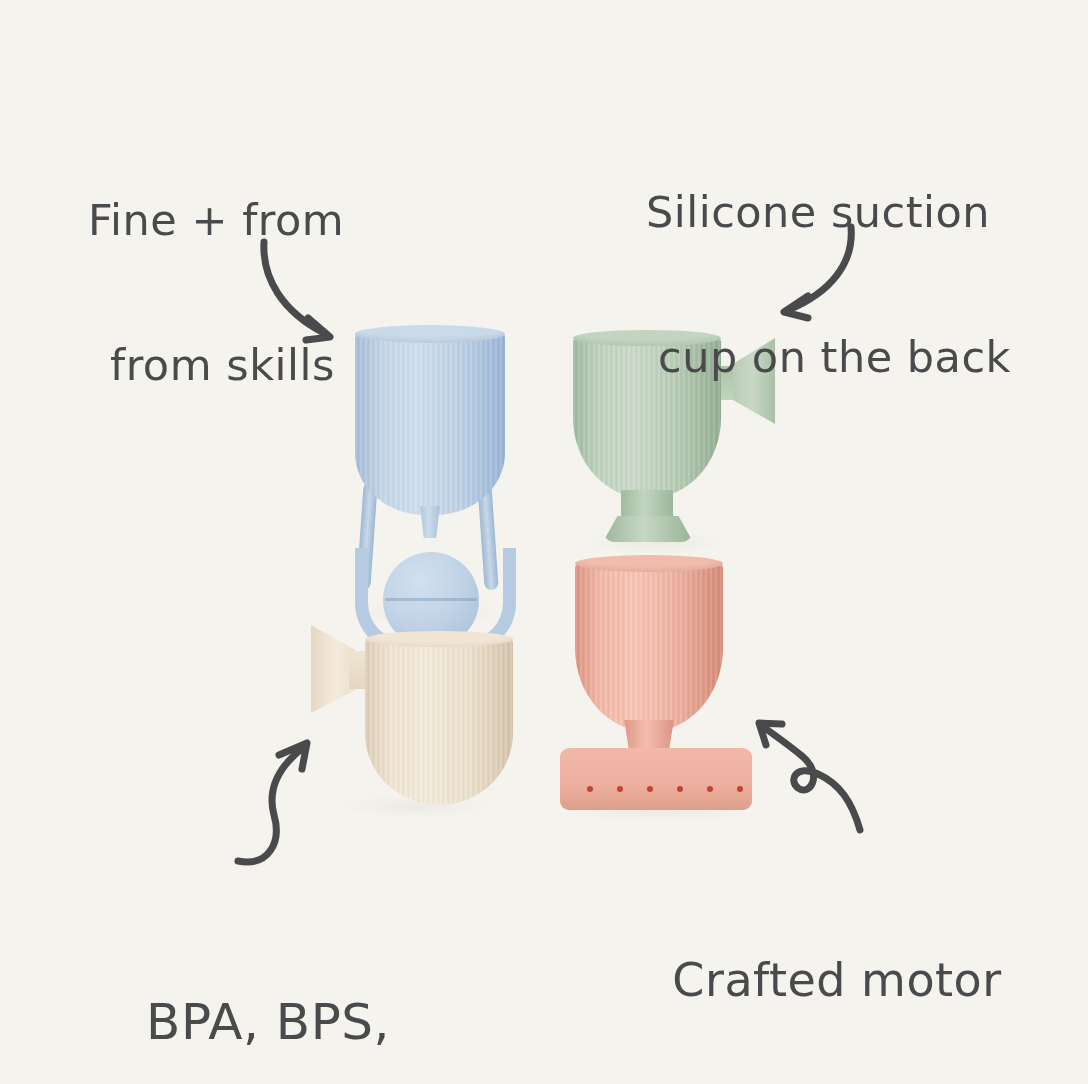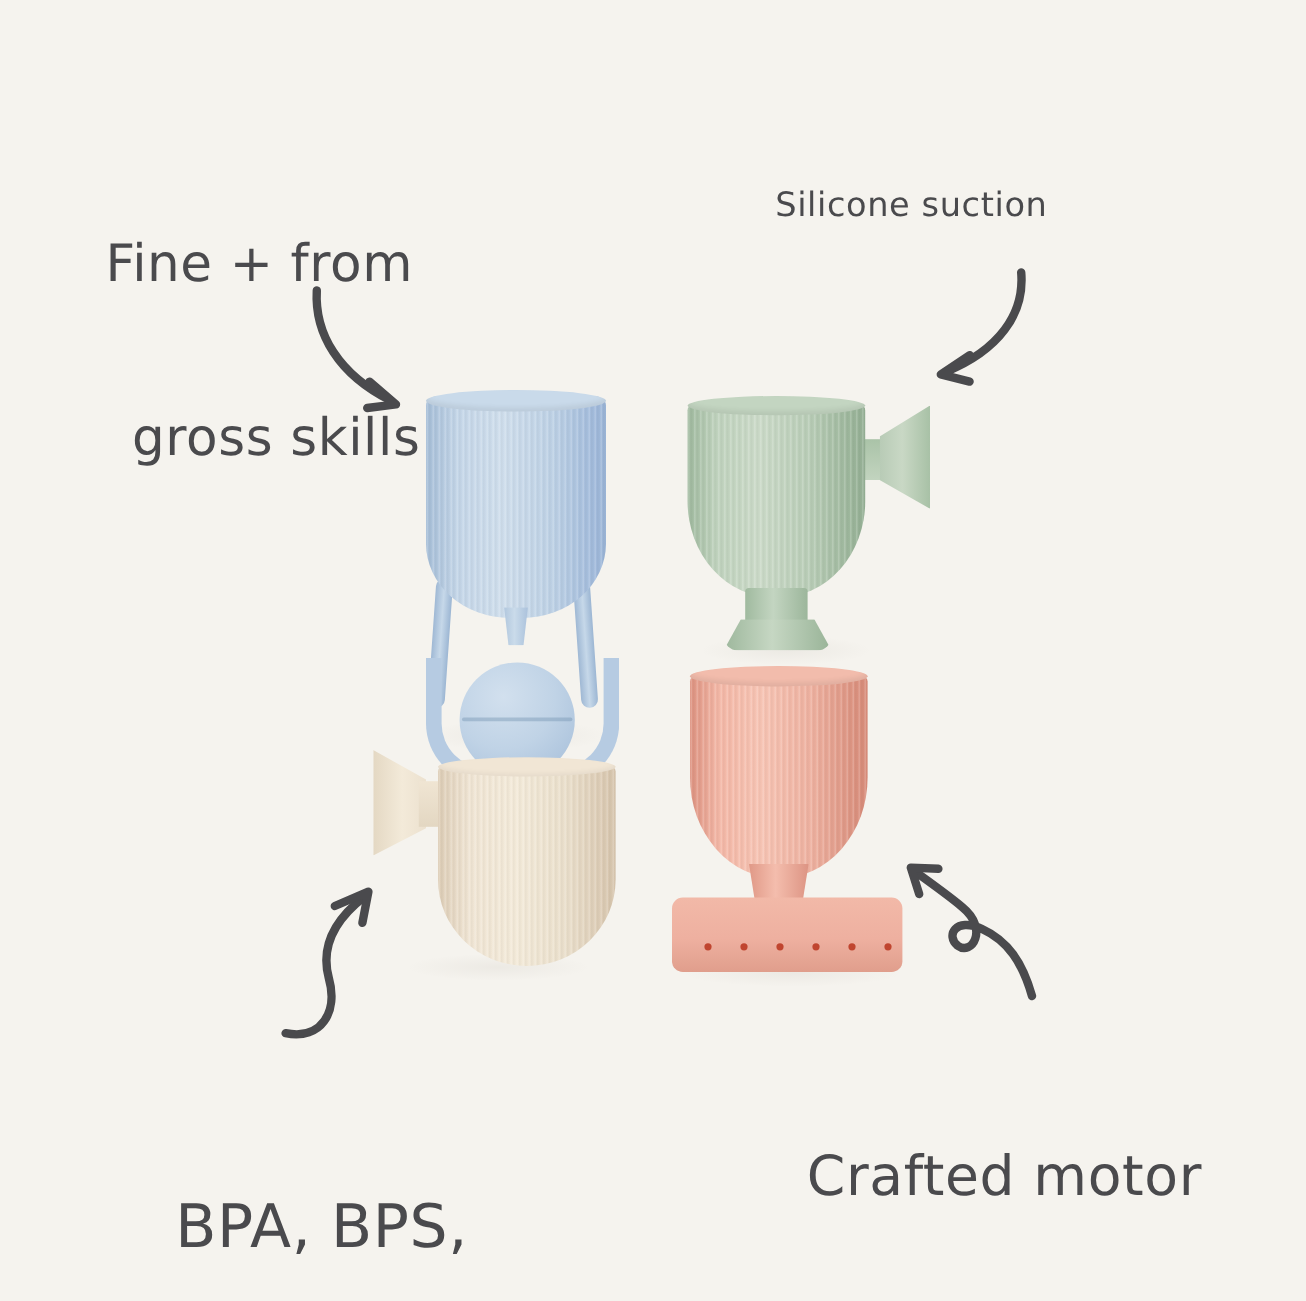--- a/index.html
+++ b/index.html
@@ -39,21 +39,21 @@
     left: 88px;
     top: 100px;
     font-size: 43px;
     text-align: left;
   }
   #callout-fine-gross .ln:nth-child(2) { text-indent: 22px; }
 
   #callout-suction {
     left: 646px;
     top: 92px;
-    font-size: 28px;
+    font-size: 43px;
     text-align: left;
   }
   #callout-suction .ln:nth-child(2) { text-indent: 12px; }
 
   #callout-bpa {
     left: 58px;
     top: 885px;
     font-size: 50px;
     text-align: center;
     width: 420px;
@@ -381,25 +381,26 @@
     <path class="arrow-head" d="M47,22 L75,10 L70,36"></path>
   </svg>
 
   <svg class="arrow-svg" id="arrow-4" style="left:752px; top:712px;" width="120" height="125" viewBox="0 0 120 125">
     <path class="arrow-path" d="M108,118 C100,90 88,72 66,62 C44,52 36,68 46,76 C58,85 72,62 50,44 C38,34 24,24 10,14"></path>
     <path class="arrow-head" d="M30,12 L7,11 L14,33"></path>
   </svg>
 
   <div class="callout" id="callout-fine-gross">
     <span class="ln">Fine + from</span>
-    <span class="ln">gross skills</span>
+    <span class="ln">from skills</span>
   </div>
 
   <div class="callout" id="callout-suction">
     <span class="ln">Silicone suction</span>
+    <span class="ln">cup on the back</span>
   </div>
 
   <div class="callout" id="callout-bpa">
     <span class="ln">BPA, BPS,</span>
     
     
   </div>
 
   <div class="callout" id="callout-crafted">
     <span class="ln">Crafted motor</span>

